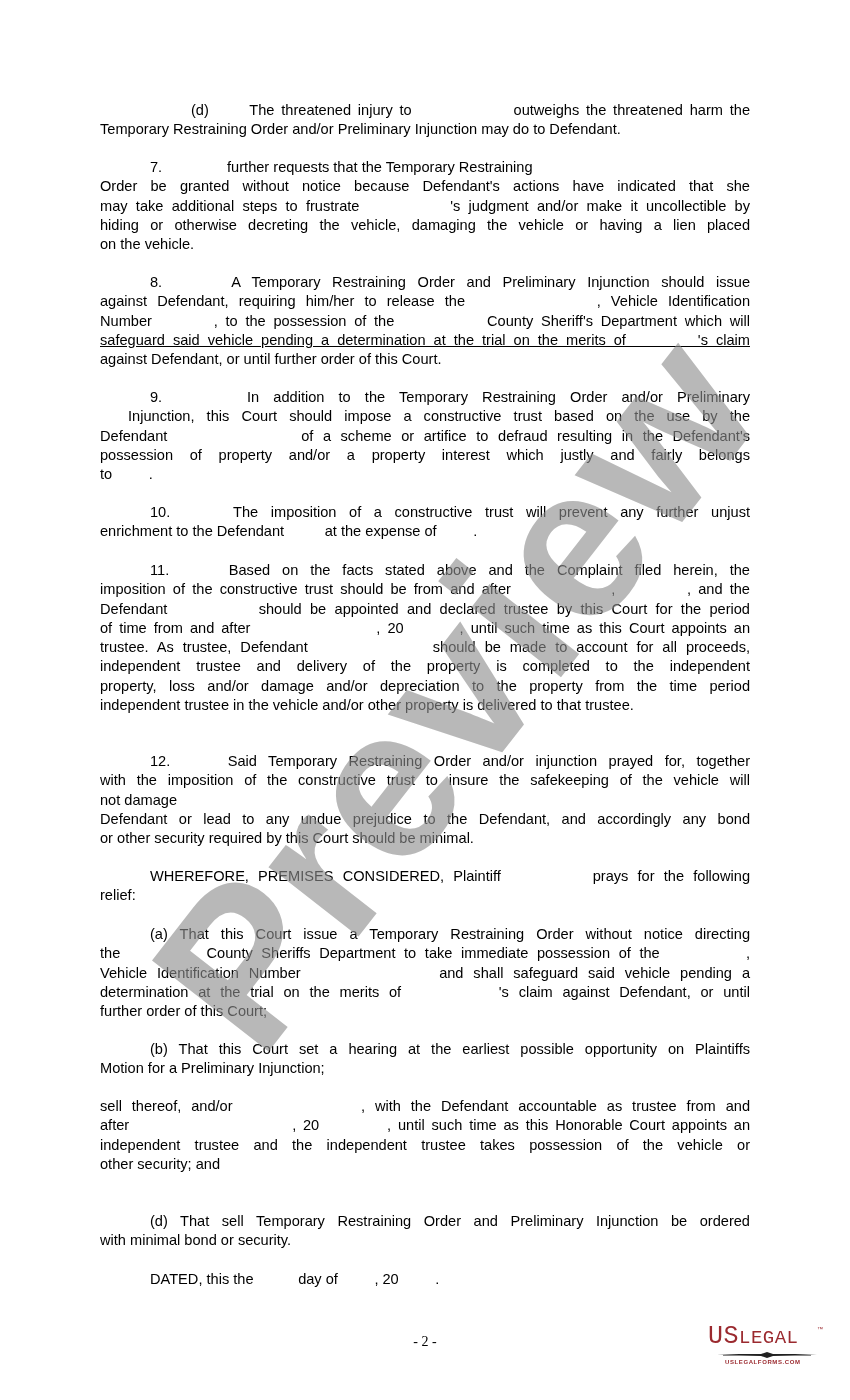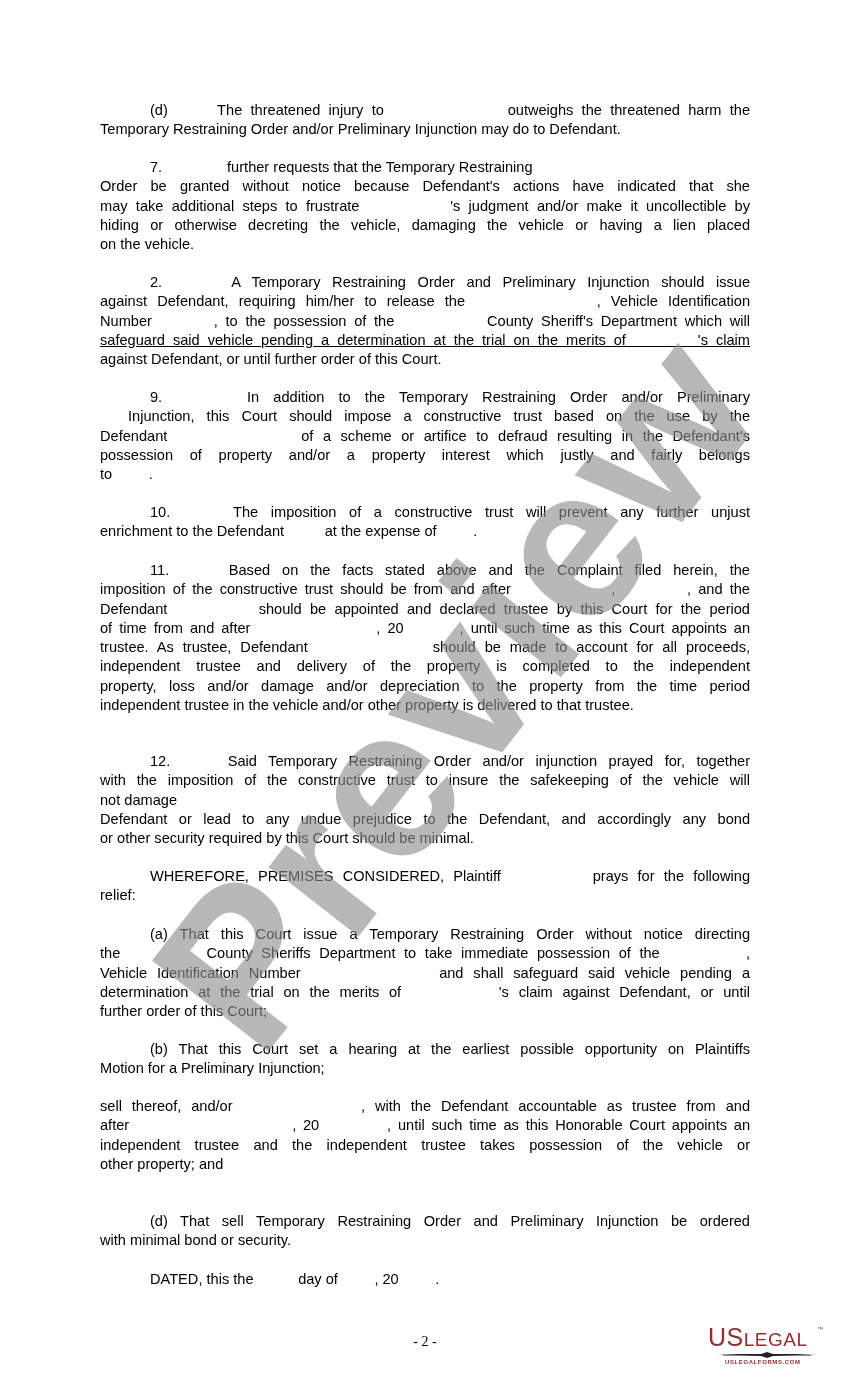--- a/index.html
+++ b/index.html
@@ -11,46 +11,46 @@
   .para .ln { display:block; white-space:pre; text-align:center; }
   .para .j { display:block; text-align:justify; text-align-last:justify; white-space:normal; }
   .ind { display:inline-block; width:50px; }
   .watermark { position:absolute; left:55px; top:610px; width:760px; text-align:center;
                font-family:"Liberation Sans", sans-serif; font-weight:bold; font-size:215px;
                color:rgba(140,140,140,0.62); transform:rotate(-52deg); transform-origin:50% 50%;
                letter-spacing:2px; pointer-events:none; line-height:1; }
   .pagenum { position:absolute; left:400px; top:1334px; width:50px; text-align:center;
              font-family:"Liberation Serif", serif; font-size:14px; }
   .logo { position:absolute; left:705px; top:1324px; width:120px; height:44px; }
-  .logo-text { position:absolute; left:3px; top:0; font-family:Liberation Sans, sans-serif;
+  .logo-text { position:absolute; left:3px; top:0; font-family:Liberation Mono, monospace;
                font-size:25px; color:#9b2a2f; letter-spacing:0.5px; line-height:26px; }
   .logo-text .small { font-size:19px; }
   .logo-tm { position:absolute; left:112px; top:2px; font-size:6px; color:#9b2a2f; }
   .logo-wing { position:absolute; left:12px; top:28px; width:100px; height:6px; }
   .logo-sub { position:absolute; left:20px; top:35px; font-size:6px; color:#9b2a2f;
               font-family:"Liberation Sans", sans-serif; font-weight:bold; letter-spacing:0.6px; }
 </style>
 </head>
 <body>
 
 <div class="page">
   <div id="paras">
       <div class="para" style="top: 101px;">
-        <span class="j"><span class="ind"></span><span style="white-space: pre-wrap;">(d)      The threatened injury to               outweighs the threatened harm the</span></span>
+        <span class="j"><span class="ind"></span><span style="white-space: pre-wrap; margin-left: 41px;">(d)      The threatened injury to               outweighs the threatened harm the</span></span>
         <span class="ln"><span style="white-space: pre-wrap;">Temporary Restraining Order and/or Preliminary Injunction may do to Defendant.</span></span>
       </div>
       <div class="para" style="top: 158px;">
         <span class="ln"><span class="ind"></span><span style="white-space: pre-wrap;">7.                further requests that the Temporary Restraining</span></span>
         <span class="j"><span style="white-space: pre-wrap;">Order be granted without notice because Defendant's actions have indicated that she</span></span>
         <span class="j"><span style="white-space: pre-wrap;">may take additional steps to frustrate           's judgment and/or make it uncollectible by</span></span>
         <span class="j"><span style="white-space: pre-wrap;">hiding or otherwise decreting the vehicle, damaging the vehicle or having a lien placed</span></span>
         <span class="ln"><span style="white-space: pre-wrap;">on the vehicle.</span></span>
       </div>
       <div class="para" style="top: 273px;">
-        <span class="j"><span class="ind"></span><span style="white-space: pre-wrap;">2.      A Temporary Restraining Order and Preliminary Injunction should issue</span></span>
+        <span class="j"><span class="ind"></span><span style="white-space: pre-wrap;">8.      A Temporary Restraining Order and Preliminary Injunction should issue</span></span>
         <span class="j"><span style="white-space: pre-wrap;">against Defendant, requiring him/her to release the             , Vehicle Identification</span></span>
         <span class="j"><span style="white-space: pre-wrap;">Number        , to the possession of the            County Sheriff's Department which will</span></span>
         <span class="j"><span style="white-space: pre-wrap; text-decoration: underline;">safeguard said vehicle pending a determination at the trial on the merits of         's claim</span></span>
         <span class="ln"><span style="white-space: pre-wrap;">against Defendant, or until further order of this Court.</span></span>
       </div>
       <div class="para" style="top: 388px;">
         <span class="j"><span class="ind"></span><span style="white-space: pre-wrap;">9.      In addition to the Temporary Restraining Order and/or Preliminary</span></span>
         <span class="j"><span style="white-space: pre-wrap; margin-left: 28px;">Injunction, this Court should impose a constructive trust based on the use by the</span></span>
         <span class="j"><span style="white-space: pre-wrap;">Defendant              of a scheme or artifice to defraud resulting in the Defendant's</span></span>
         <span class="j"><span style="white-space: pre-wrap;">possession of property and/or a property interest which justly and fairly belongs</span></span>
@@ -89,21 +89,21 @@
         <span class="ln"><span style="white-space: pre-wrap;">further order of this Court;</span></span>
       </div>
       <div class="para" style="top: 1040px;">
         <span class="j"><span class="ind"></span><span style="white-space: pre-wrap;">(b) That this Court set a hearing at the earliest possible opportunity on Plaintiffs</span></span>
         <span class="ln"><span style="white-space: pre-wrap;">Motion for a Preliminary Injunction;</span></span>
       </div>
       <div class="para" style="top: 1097px;">
         <span class="j"><span style="white-space: pre-wrap; margin-top: 35px;">sell thereof, and/or             , with the Defendant accountable as trustee from and</span></span>
         <span class="j"><span style="white-space: pre-wrap;">after                        , 20          , until such time as this Honorable Court appoints an</span></span>
         <span class="j"><span style="white-space: pre-wrap;">independent trustee and the independent trustee takes possession of the vehicle or</span></span>
-        <span class="ln"><span style="white-space: pre-wrap;">other property; and</span></span>
+        <span class="ln"><span style="white-space: pre-wrap;">other security; and</span></span>
       </div>
       <div class="para" style="top: 1212px;">
         <span class="j"><span class="ind"></span><span style="white-space: pre-wrap;">(d) That sell Temporary Restraining Order and Preliminary Injunction be ordered</span></span>
         <span class="ln"><span style="white-space: pre-wrap;">with minimal bond or security.</span></span>
       </div>
       <div class="para" style="top: 1270px;">
         <span class="ln"><span class="ind"></span><span style="white-space: pre-wrap;">DATED, this the           day of         , 20         .</span></span>
       </div>
     </div>
 

